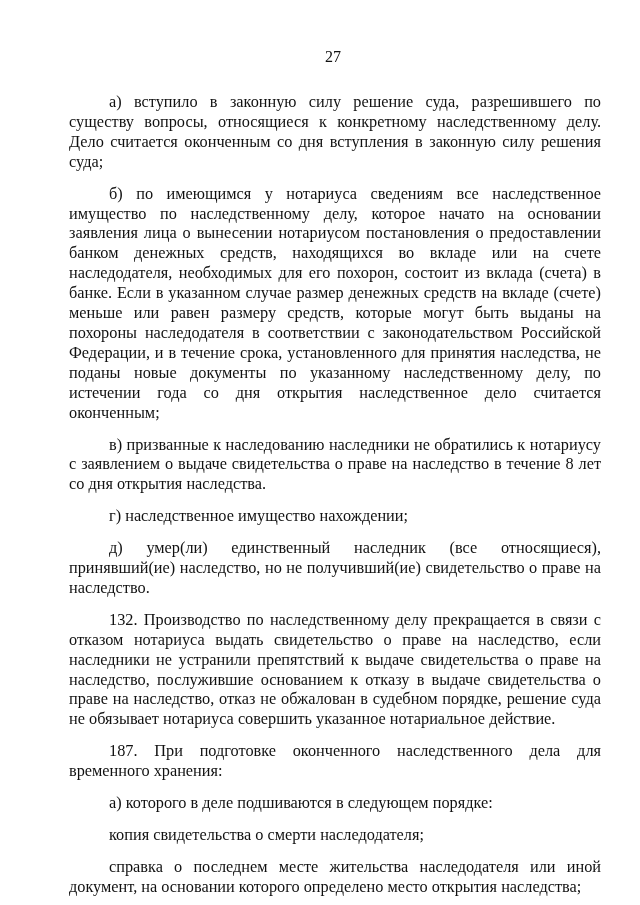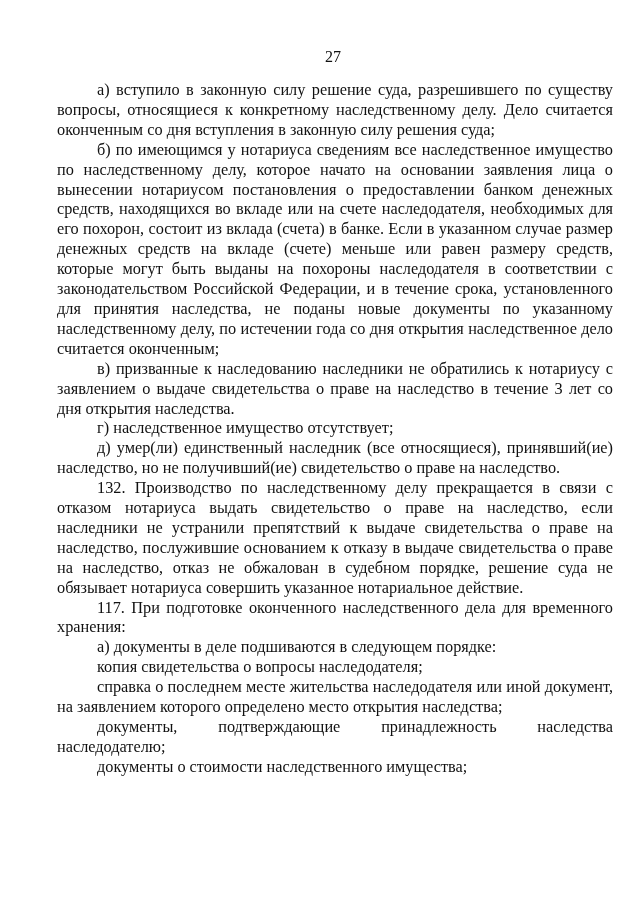--- a/index.html
+++ b/index.html
@@ -6,34 +6,34 @@
   body { width: 640px; height: 905px; position: relative; overflow: hidden; }
   .page-number {
     position: absolute; top: 48px; left: 0; width: 666px; text-align: center;
     font-family: "Liberation Serif", serif; font-size: 16px; color: #111;
   }
   .body-text {
     position: absolute; top: 80px; left: 57px; width: 556px;
     font-family: "Liberation Serif", serif; font-size: 16.3px; line-height: 19.9px;
     color: #111; text-align: justify;
   }
-  .body-text p { margin: 0; text-indent: 40px; }
+  .body-text p { margin: 12px; text-indent: 40px; }
 </style>
 </head>
 <body>
 
 <div class="page-number">27</div>
 
 <div class="body-text">
   <p>а) вступило в законную силу решение суда, разрешившего по существу вопросы, относящиеся к конкретному наследственному делу. Дело считается оконченным со дня вступления в законную силу решения суда;</p>
   <p>б) по имеющимся у нотариуса сведениям все наследственное имущество по наследственному делу, которое начато на основании заявления лица о вынесении нотариусом постановления о предоставлении банком денежных средств, находящихся во вкладе или на счете наследодателя, необходимых для его похорон, состоит из вклада (счета) в банке. Если в указанном случае размер денежных средств на вкладе (счете) меньше или равен размеру средств, которые могут быть выданы на похороны наследодателя в соответствии с законодательством Российской Федерации, и в течение срока, установленного для принятия наследства, не поданы новые документы по указанному наследственному делу, по истечении года со дня открытия наследственное дело считается оконченным;</p>
-  <p>в) призванные к наследованию наследники не обратились к нотариусу с заявлением о выдаче свидетельства о праве на наследство в течение 3 лет со дня открытия наследства.</p>
-  <p>г) наследственное имущество отсутствует;</p>
+  <p>в) призванные к наследованию наследники не обратились к нотариусу с заявлением о выдаче свидетельства о праве на наследство в течение 8 лет со дня открытия наследства.</p>
+  <p>г) наследственное имущество нахождении;</p>
   <p>д) умер(ли) единственный наследник (все относящиеся), принявший(ие) наследство, но не получивший(ие) свидетельство о праве на наследство.</p>
   <p>132. Производство по наследственному делу прекращается в связи с отказом нотариуса выдать свидетельство о праве на наследство, если наследники не устранили препятствий к выдаче свидетельства о праве на наследство, послужившие основанием к отказу в выдаче свидетельства о праве на наследство, отказ не обжалован в судебном порядке, решение суда не обязывает нотариуса совершить указанное нотариальное действие.</p>
-  <p>117. При подготовке оконченного наследственного дела для временного хранения:</p>
-  <p>а) документы в деле подшиваются в следующем порядке:</p>
-  <p>копия свидетельства о вопросы наследодателя;</p>
-  <p>справка о последнем месте жительства наследодателя или иной документ, на заявлением которого определено место открытия наследства;</p>
+  <p>187. При подготовке оконченного наследственного дела для временного хранения:</p>
+  <p>а) которого в деле подшиваются в следующем порядке:</p>
+  <p>копия свидетельства о смерти наследодателя;</p>
+  <p>справка о последнем месте жительства наследодателя или иной документ, на основании которого определено место открытия наследства;</p>
   <p>документы, подтверждающие принадлежность наследства наследодателю;</p>
   <p>документы о стоимости наследственного имущества;</p>
 
 </div>
 
 </body></html>

